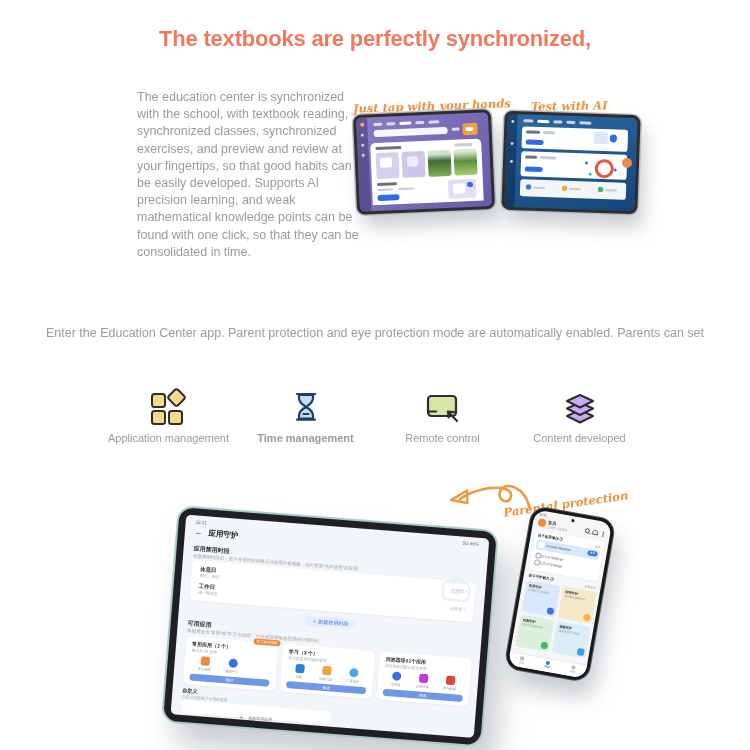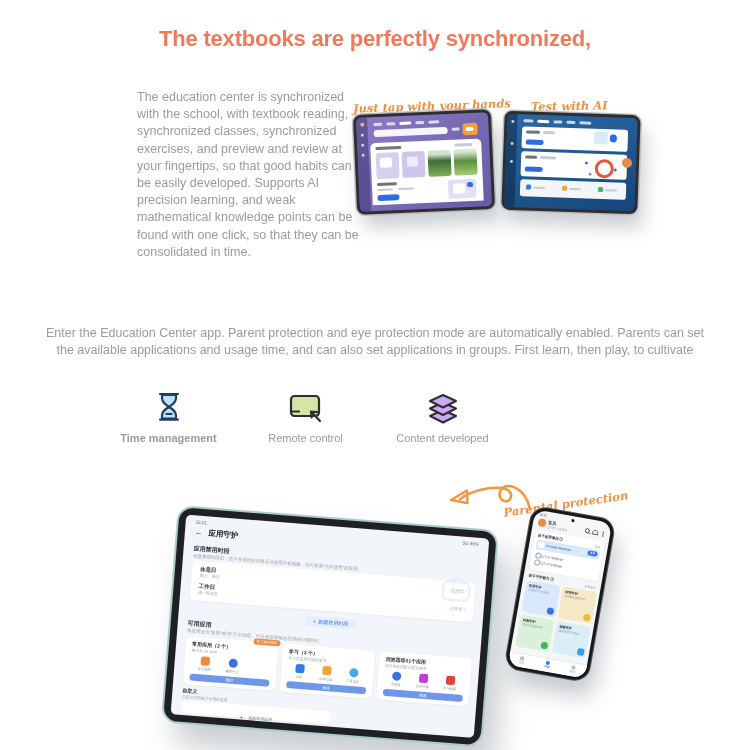--- a/index.html
+++ b/index.html
@@ -131,25 +131,34 @@
         <div class="abs gbar" style="left:49px;top:6.5px;width:12px;height:2.2px;"></div>
         <div class="abs" style="left:78px;top:5px;width:5px;height:5px;background:#43B662;border-radius:1.5px;"></div>
         <div class="abs gbar" style="left:85px;top:6.5px;width:12px;height:2.2px;"></div>
       </div>
       <div class="abs" style="left:116px;top:40px;width:10px;height:10px;border-radius:50%;background:#E88B4A;"></div>
     </div>
   </div>
 
   <div class="abs body-gray" style="top:325px;left:0;width:750px;text-align:center;">
     <span>Enter the Education Center app. Parent protection and eye protection mode are automatically enabled. Parents can set</span><br>
-    <span>the available applications and usage time, and can also set applications in groups. First learn, then play, to cultivate</span><br>
     <br>
+    <br>
   </div>
 
   <div class="abs" style="top:388px;left:100px;width:550px;display:flex;">
+    <div style="width:137px;text-align:center;">
+      <svg width="42" height="40" viewBox="0 0 42 40">
+        <rect x="4" y="6" width="13" height="13" rx="2.5" fill="#F8D98C" stroke="#2e2e2e" stroke-width="2"></rect>
+        <rect x="4" y="23" width="13" height="13" rx="2.5" fill="#F8D98C" stroke="#2e2e2e" stroke-width="2"></rect>
+        <rect x="21" y="23" width="13" height="13" rx="2.5" fill="#F8D98C" stroke="#2e2e2e" stroke-width="2"></rect>
+        <rect x="22" y="3" width="13" height="13" rx="2.5" fill="#F8D98C" stroke="#2e2e2e" stroke-width="2" transform="rotate(45 28.5 9.5)"></rect>
+      </svg>
+      <div class="feature-label">Application management</div>
+    </div>
     <div style="width:137px;text-align:center;font-weight:bold;">
       <svg width="40" height="40" viewBox="0 0 40 40">
         <path d="M13 7 h14 v3 c0 5 -4.2 6.8 -7 8.8 c2.8 2 7 3.8 7 8.8 v3 h-14 v-3 c0 -5 4.2 -6.8 7 -8.8 c-2.8 -2 -7 -3.8 -7 -8.8 z" fill="#BFE0F8" stroke="#1d3f66" stroke-width="2.2" stroke-linejoin="round"></path>
         <path d="M11 6 h18 M11 31.6 h18 M17.5 26 h5" fill="none" stroke="#1d3f66" stroke-width="2.2" stroke-linecap="round"></path>
       </svg>
       <div class="feature-label">Time management</div>
     </div>
     <div style="width:137px;text-align:center;">
       <svg width="40" height="40" viewBox="0 0 40 40">
         <rect x="5" y="8" width="28" height="20" rx="3.5" fill="#D3E6A6" stroke="#2e2e2e" stroke-width="2.2"></rect>

